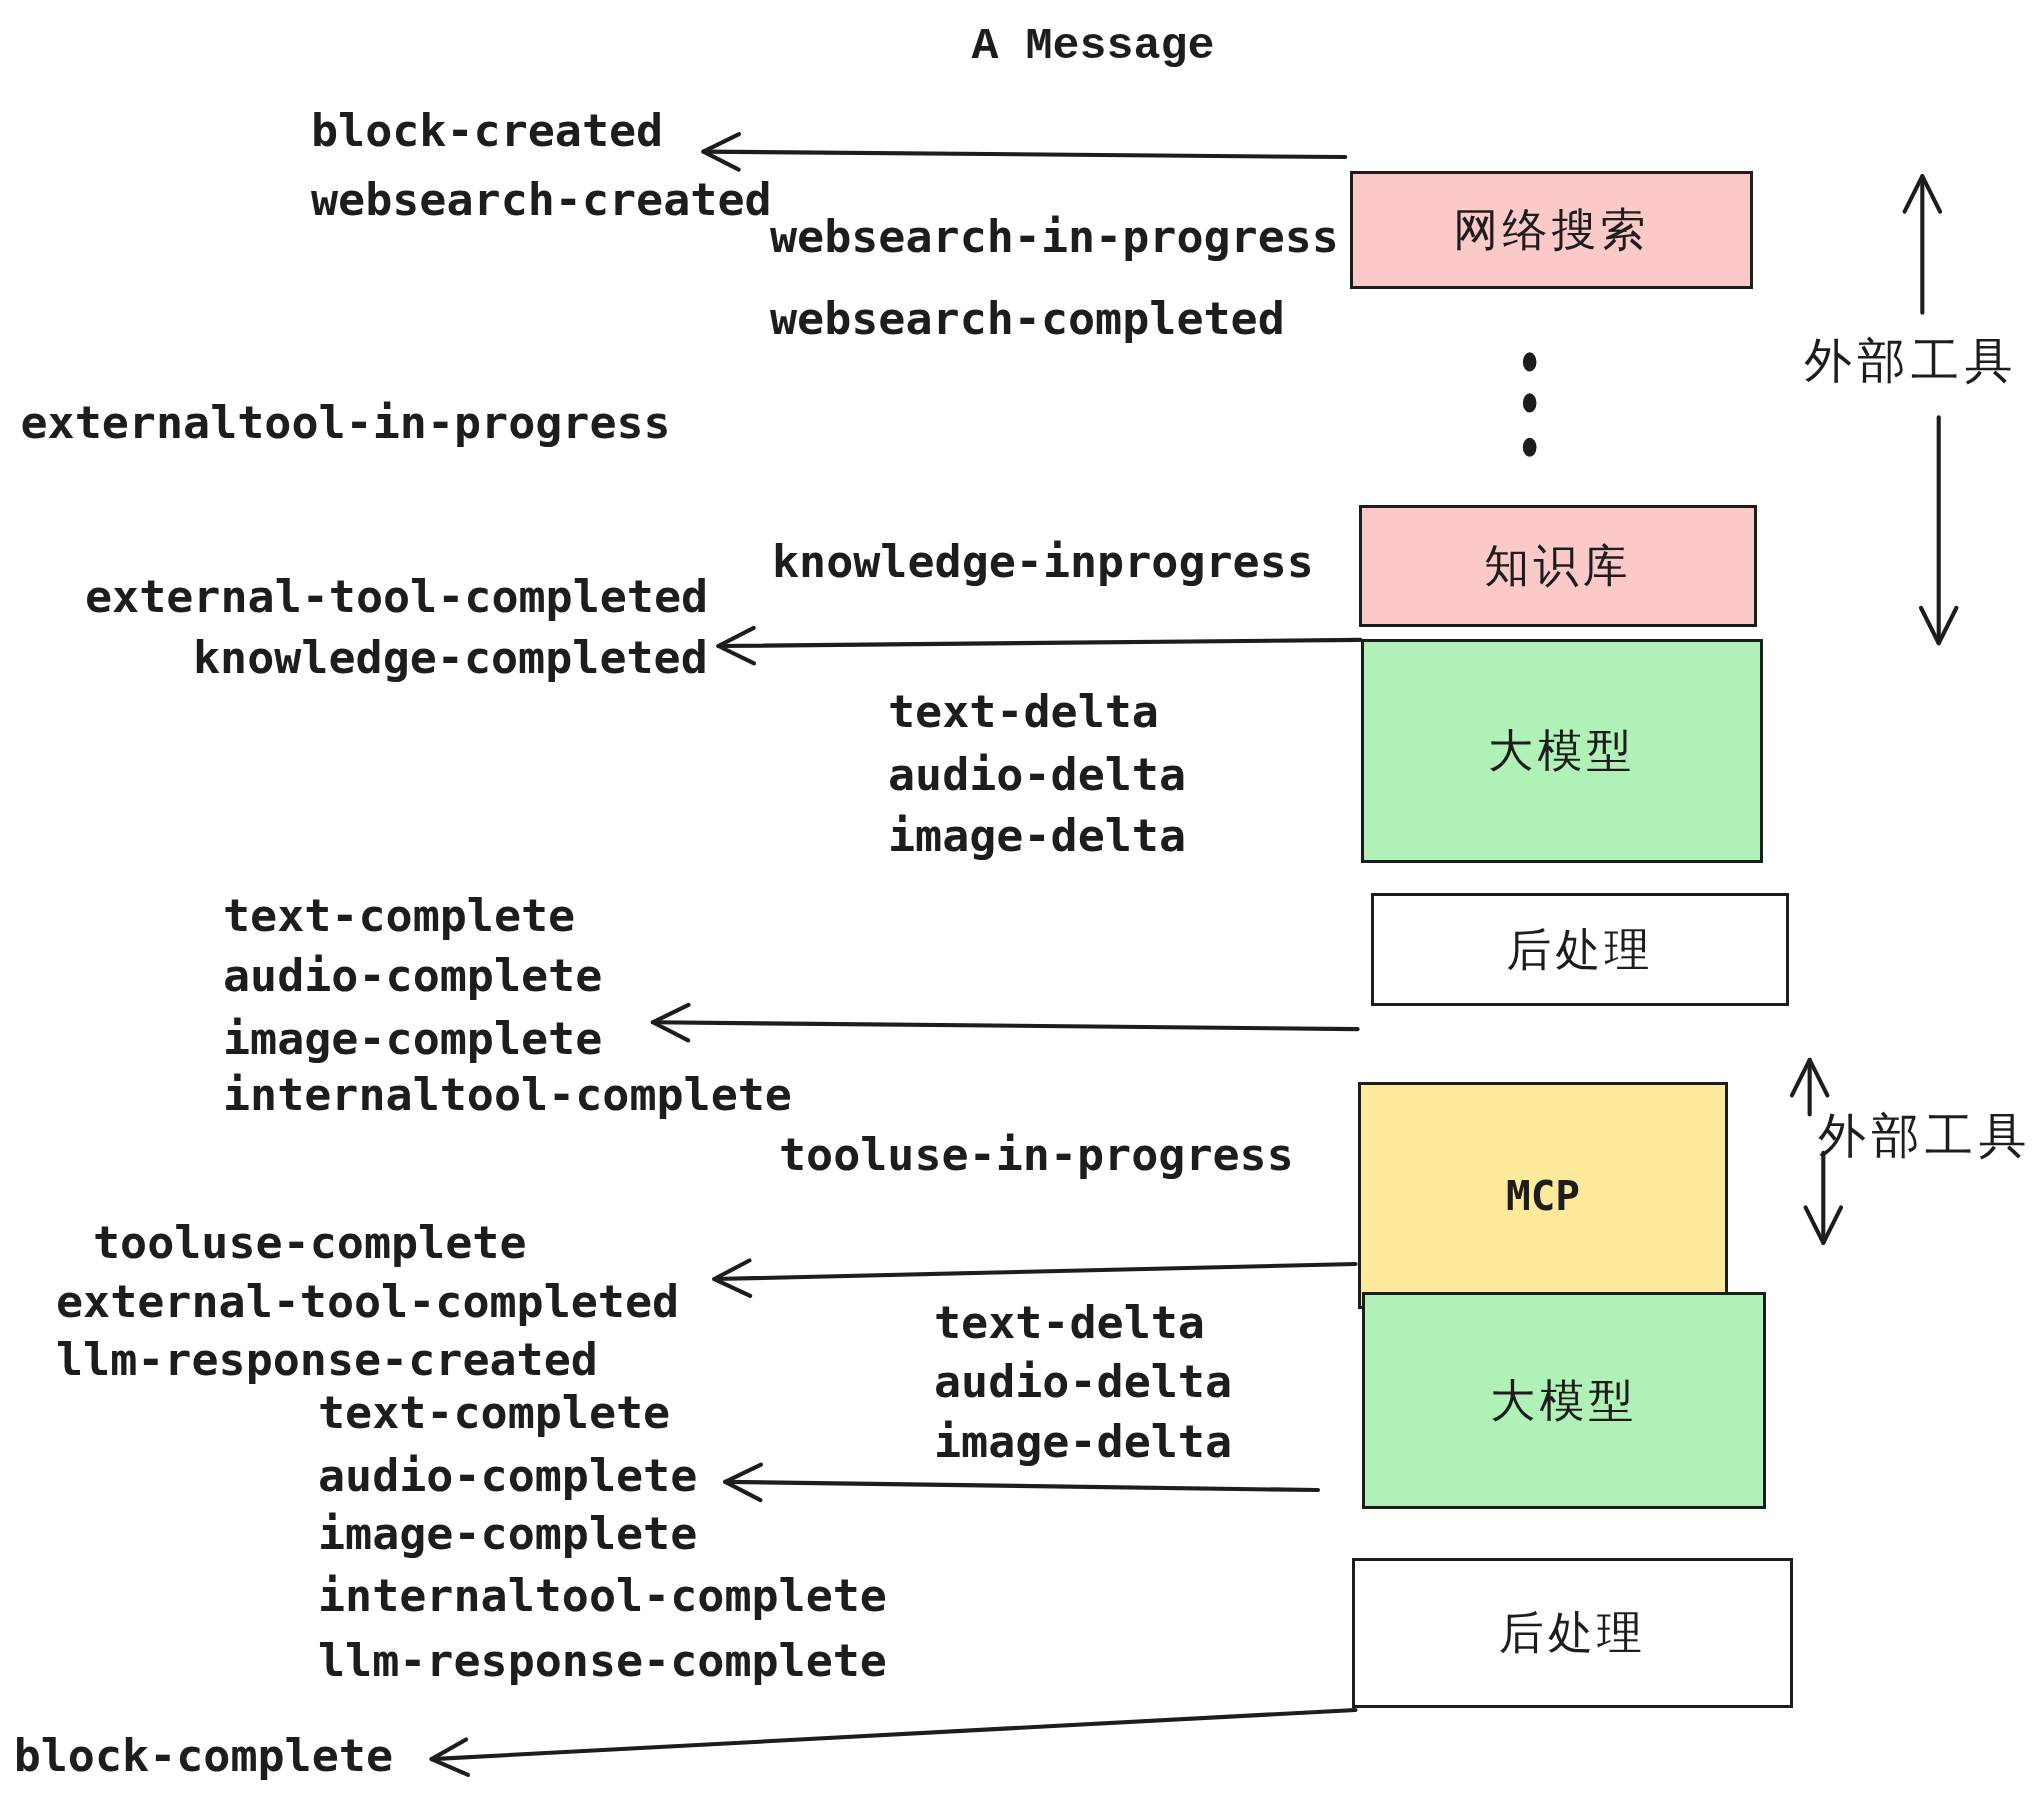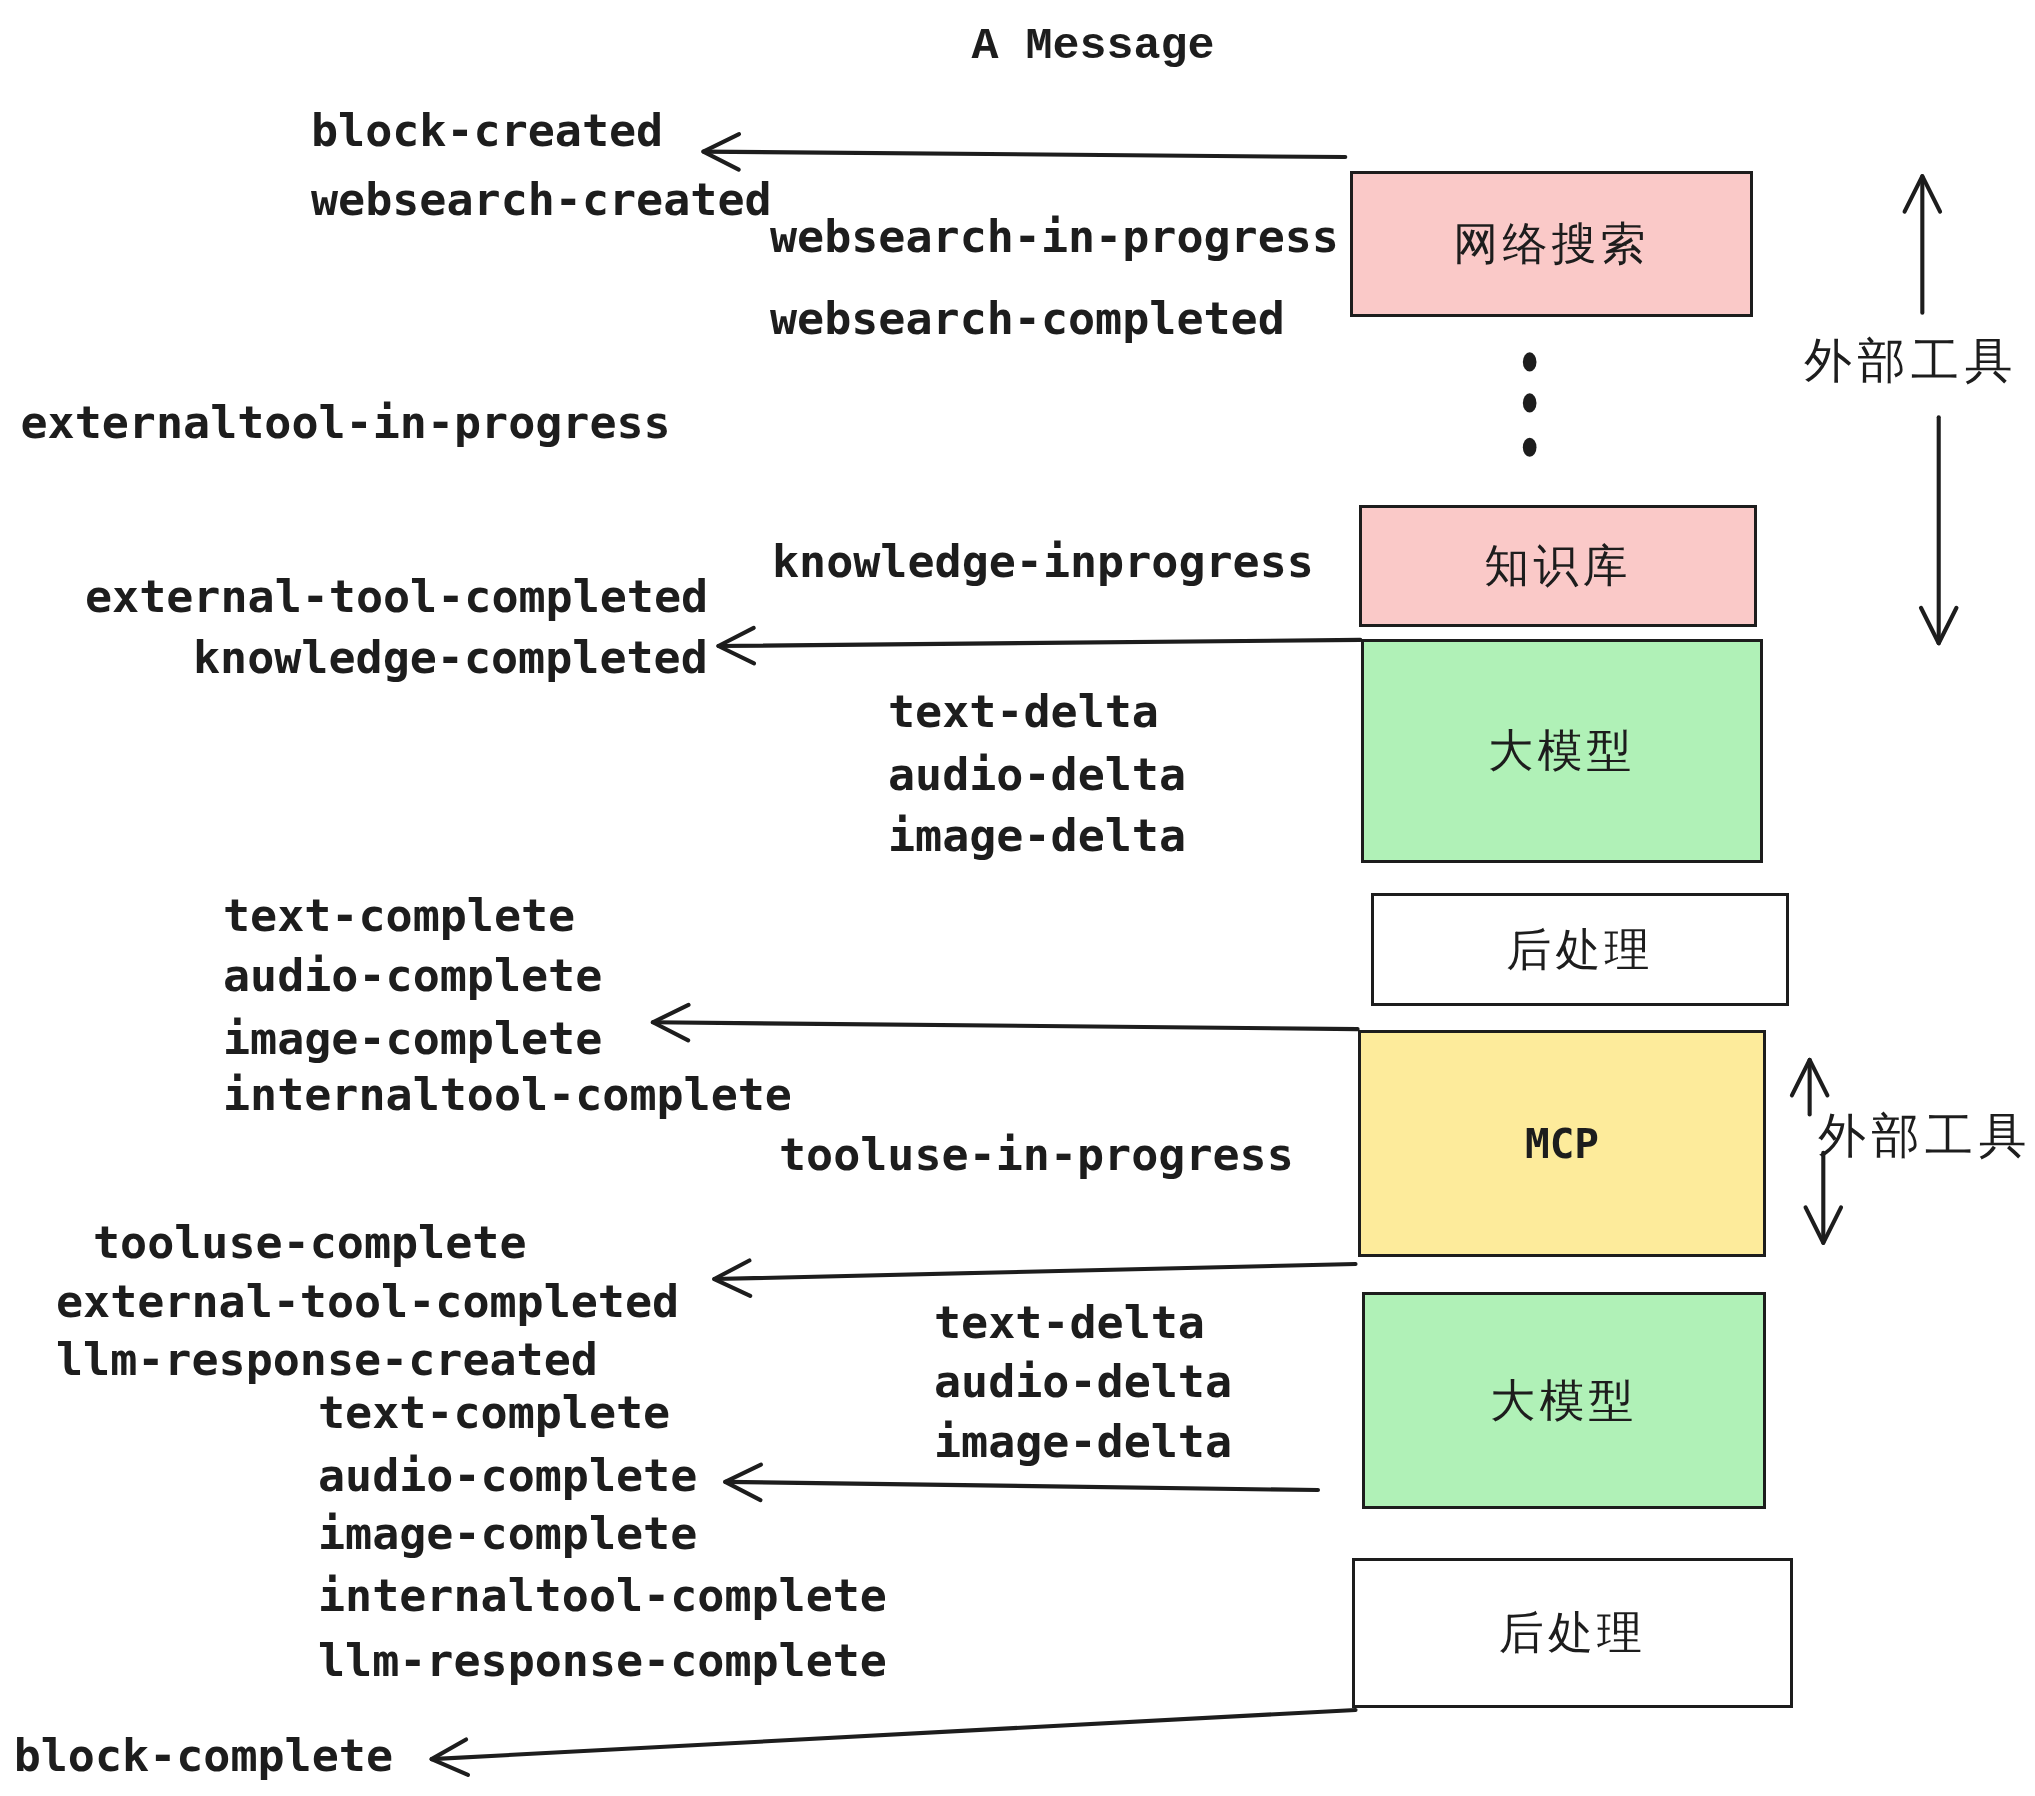--- a/index.html
+++ b/index.html
@@ -83,33 +83,33 @@
       <line x1="1985" y1="2504" x2="632" y2="2576" stroke="#1d1d1d" stroke-width="6" stroke-linecap="round" marker-end="url(#ah)"></line>
       <line x1="2815" y1="458" x2="2815" y2="258" stroke="#1d1d1d" stroke-width="6" stroke-linecap="round" marker-end="url(#ah)"></line>
       <line x1="2839" y1="611" x2="2839" y2="942" stroke="#1d1d1d" stroke-width="6" stroke-linecap="round" marker-end="url(#ah)"></line>
       <line x1="2650" y1="1632" x2="2650" y2="1552" stroke="#1d1d1d" stroke-width="6" stroke-linecap="round" marker-end="url(#ah)"></line>
       <line x1="2670" y1="1688" x2="2670" y2="1820" stroke="#1d1d1d" stroke-width="6" stroke-linecap="round" marker-end="url(#ah)"></line>
       <ellipse cx="2240" cy="530" rx="10" ry="14" fill="#1d1d1d"></ellipse>
       <ellipse cx="2240" cy="590" rx="10" ry="14" fill="#1d1d1d"></ellipse>
       <ellipse cx="2240" cy="655" rx="10" ry="14" fill="#1d1d1d"></ellipse>
     </svg>
   <div class="title" style="left:1093px;top:46px;">A Message</div>
-<div class="box" style="left: 1350px; top: 171px; width: 403px; height: 146px; background: rgb(250, 201, 200);">
+<div class="box" style="left: 1350px; top: 171px; width: 403px; height: 118px; background: rgb(250, 201, 200);">
       <span class="lbl">网络搜索</span>
     </div>
     <div class="box" style="left: 1359px; top: 505px; width: 398px; height: 122px; background: rgb(250, 201, 200);">
       <span class="lbl">知识库</span>
     </div>
     <div class="box" style="left: 1361px; top: 639px; width: 402px; height: 224px; background: rgb(176, 241, 183);">
       <span class="lbl">大模型</span>
     </div>
     <div class="box" style="left: 1371px; top: 893px; width: 418px; height: 113px; background: rgb(255, 255, 255);">
       <span class="lbl">后处理</span>
     </div>
-    <div class="box" style="left: 1358px; top: 1030px; width: 408px; height: 227px; background: rgb(253, 235, 155);">
+    <div class="box" style="left: 1358px; top: 1082px; width: 370px; height: 227px; background: rgb(253, 235, 155);">
       <span class="lbl mono">MCP</span>
     </div>
     <div class="box" style="left: 1362px; top: 1292px; width: 404px; height: 217px; background: rgb(176, 241, 183);">
       <span class="lbl">大模型</span>
     </div>
     <div class="box" style="left: 1352px; top: 1558px; width: 441px; height: 150px; background: rgb(255, 255, 255);">
       <span class="lbl">后处理</span>
     </div>
     <div class="event" style="left: 311px; top: 130px;">block-created</div>
     <div class="event" style="left: 311px; top: 199px;">websearch-created</div>

